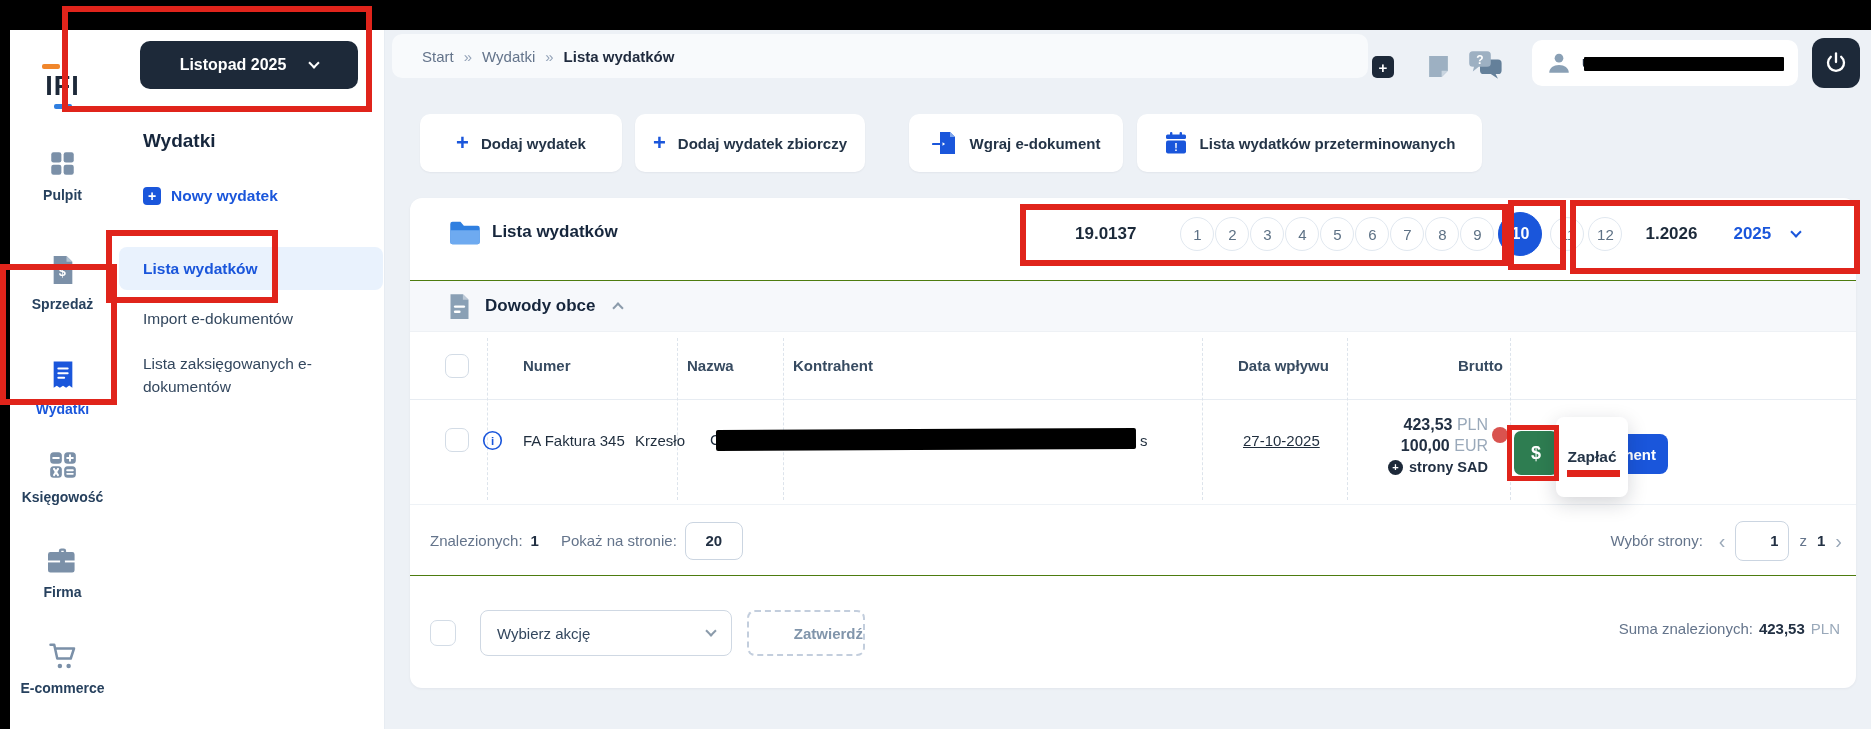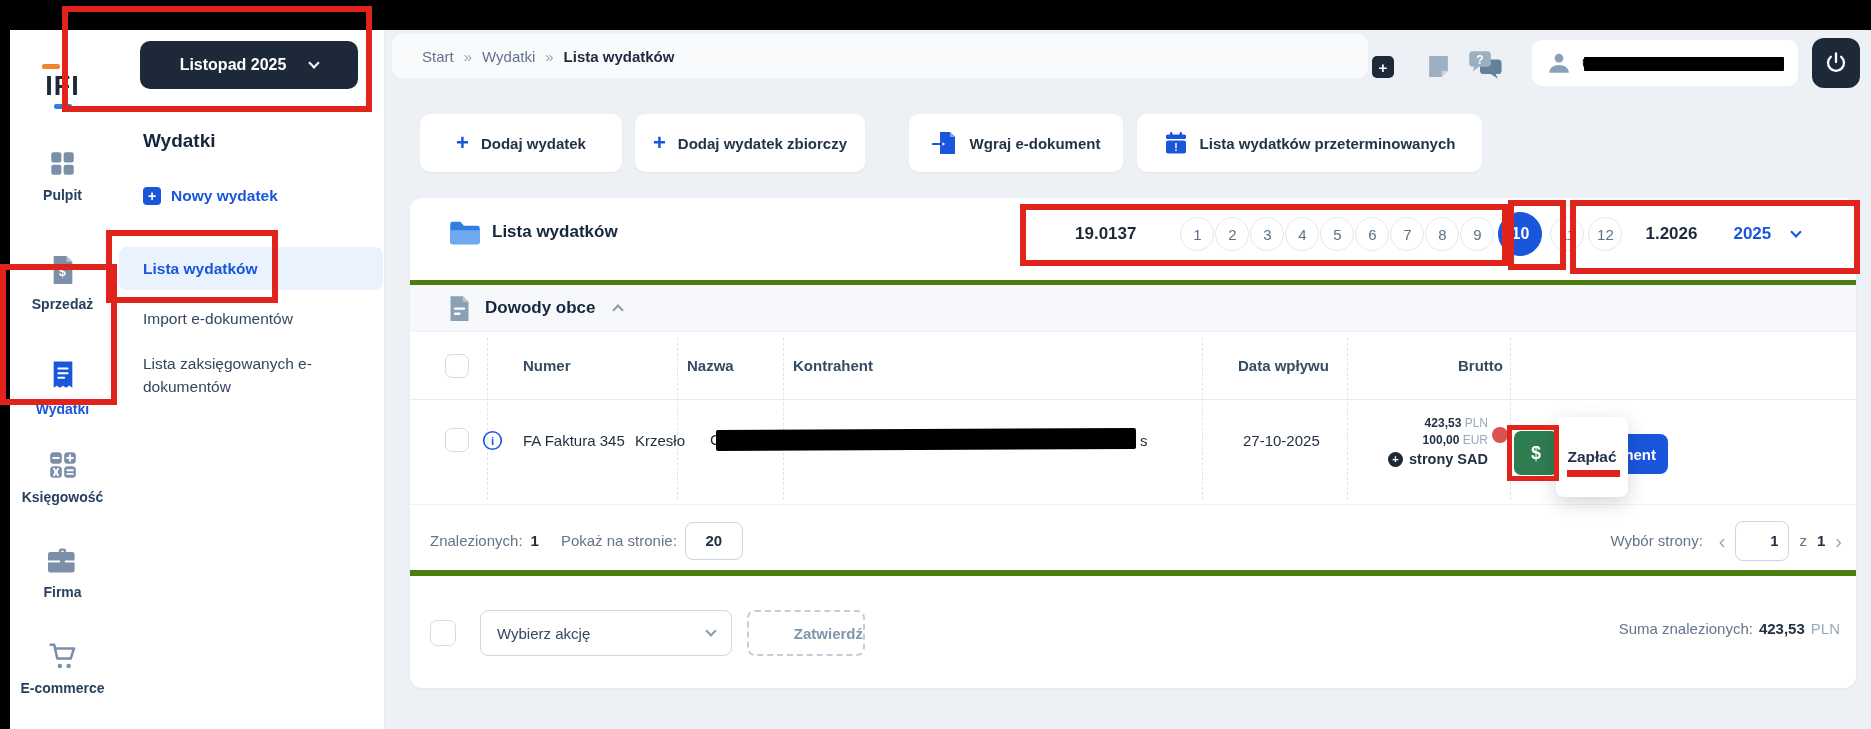--- a/index.html
+++ b/index.html
@@ -61,47 +61,47 @@
   .panel { position:absolute; left:410px; top:198px; width:1446px; height:490px; background:#fff; border-radius:12px;
            box-shadow:0 1px 3px rgba(16,24,40,.05); }
   .panel-title { position:absolute; left:82px; top:24px; font-size:17px; font-weight:700; color:#16263c; }
   .months { position:absolute; left:665px; top:8px; height:56px; display:flex; align-items:center; }
   .m-edge { font-size:17px; font-weight:700; color:#1c2a3a; }
   .mcirc { width:34px; height:34px; border:1.5px solid #e1e8f0; border-radius:50%; margin-right:1px; color:#5d7185; font-size:15px;
            display:inline-flex; align-items:center; justify-content:center; cursor:pointer; background:#fff; }
   .mcirc.active { width:44px; height:44px; background:#1a56db; border-color:#1a56db; color:#fff; font-weight:700; font-size:16px; }
   .m-year { color:#1a56db; font-size:17px; font-weight:700; display:flex; align-items:center; gap:21px; cursor:pointer; }
 
-  .band { position:absolute; left:0; top:82px; width:1446px; height:52px; background:#f6f8fb; border-top:5px solid #4d7c0f; border-bottom:1px solid #eef1f5;
+  .band { position:absolute; left:0; top:82px; width:1446px; height:52px; background:#f6f8fb; border-top:1px solid #4d7c0f; border-bottom:1px solid #eef1f5;
           display:flex; align-items:center; gap:14px; padding-left:38px; }
   .band-title { font-size:17px; font-weight:700; color:#16263c; }
 
   .thead { position:absolute; left:0; top:134px; width:1446px; height:68px; border-bottom:1px solid #e7ecf2; }
   .th { position:absolute; top:0; height:68px; line-height:68px; font-size:15px; font-weight:600; color:#374b61; }
   .vsep { position:absolute; top:140px; height:162px; border-left:1px dashed #dde4ec; }
 
   .trow { position:absolute; left:0; top:202px; width:1446px; height:105px; border-bottom:1px solid #eef2f6; }
   .td { position:absolute; font-size:15px; font-weight:500; color:#1f2d3d; }
   .checkbox { width:24px; height:24px; background:#fff; border:1.5px solid #d3dce6; border-radius:7px; cursor:pointer; }
-  .amtline { text-align:right; font-size:12px; }
+  .amtline { text-align:right; font-size:16px; }
   .amt-num { font-weight:700; color:#223043; }
   .amt-cur { color:#9aa9ba; font-weight:500; }
   .sad { display:flex; align-items:center; justify-content:flex-end; gap:6px; font-size:14.5px; font-weight:700; color:#223043; cursor:pointer; }
   .sad-plus { width:15px; height:15px; background:#1d2939; color:#fff; border-radius:50%; font-size:11px; font-weight:700; display:inline-flex; align-items:center; justify-content:center; }
   .reddot { position:absolute; width:16px; height:16px; border-radius:50%; background:#d9534f; }
   .paybtn { position:absolute; width:44px; height:44px; background:#2e7d51; border-radius:7px; color:#fff; font-size:18px; font-weight:700;
             display:flex; align-items:center; justify-content:center; cursor:pointer; z-index:3; }
   .bluebtn { position:absolute; width:96px; height:40px; background:#1a56db; border-radius:8px; color:#fff; font-size:15px; font-weight:600;
              display:flex; align-items:center; justify-content:flex-end; padding-right:12px; cursor:pointer; z-index:2; }
   .tooltip { position:absolute; width:72px; height:80px; background:#fff; border-radius:8px; box-shadow:0 6px 20px rgba(16,24,40,.18);
              display:flex; align-items:center; justify-content:center; z-index:4; }
   .tooltip span { font-size:15.5px; font-weight:600; color:#243447; }
   .redact-kontr { position:absolute; height:21px; background:#000; border-radius:2px; transform:rotate(-.3deg); }
 
-  .pfoot { position:absolute; left:0; top:307px; width:1446px; height:71px; border-bottom:6px solid #4d7c0f; font-size:15px; color:#64748b; }
+  .pfoot { position:absolute; left:0; top:307px; width:1446px; height:71px; border-bottom:1px solid #4d7c0f; font-size:15px; color:#64748b; }
   .pfoot .grp-l { position:absolute; left:20px; top:0; height:71px; display:flex; align-items:center; gap:8px; }
   .pfoot .grp-r { position:absolute; right:14px; top:0; height:71px; display:flex; align-items:center; gap:10px; }
   .bval { color:#223043; font-weight:700; }
   .numbox { width:58px; height:38px; border:1px solid #cbd5e1; border-radius:8px; text-align:center; font-family:inherit; font-size:15px; font-weight:600; color:#223043; background:#fff; }
   .pagebox { width:54px; height:40px; border:1px solid #cbd5e1; border-radius:8px; text-align:right; padding-right:10px; font-family:inherit; font-size:15px; font-weight:700; color:#223043; background:#fff; }
   .pg-arrow { color:#9aa8b8; font-size:20px; cursor:pointer; line-height:1; }
 
   .pactions { position:absolute; left:0; top:378px; width:1446px; height:112px; }
   .selectbox { position:absolute; left:70px; top:34px; width:252px; height:46px; border:1px solid #cfd8e3; border-radius:8px; background:#fff;
                display:flex; align-items:center; justify-content:space-between; padding:0 16px; font-size:15px; color:#33475e; cursor:pointer; }
@@ -358,21 +358,21 @@
       <div class="checkbox abs" style="left:35px; top:28px;"></div>
       <svg class="abs" style="left:72px; top:30px; cursor:pointer;" width="21" height="21" viewBox="0 0 22 22">
         <circle cx="11" cy="11" r="9.2" fill="none" stroke="#1a56db" stroke-width="1.7"></circle>
         <text x="11" y="15.5" text-anchor="middle" fill="#1a56db" font-size="12" font-weight="bold">i</text>
       </svg>
       <span class="td" style="left:113px; top:32px;">FA Faktura 345</span>
       <span class="td" style="left:225px; top:32px;">Krzesło</span>
       <span class="td" style="left:300px; top:31px;">C</span>
       <span class="redact-kontr" style="left:306px; top:29px; width:420px;"></span>
       <span class="td" style="left:730px; top:32px;">s</span>
-      <span class="td" style="left:833px; top:32px;">27-10-2025</span>
+      <span class="td" style="left:833px; top:32px;text-decoration:underline;">27-10-2025</span>
 
       <div class="abs" style="right:368px; top:16px; width:130px;">
         <div class="amtline">
           <span class="amt-num">423,53</span>
           <span class="amt-cur">PLN</span>
         </div>
         <div class="amtline" style="margin-top:3px;">
           <span class="amt-num">100,00</span>
           <span class="amt-cur">EUR</span>
         </div>

